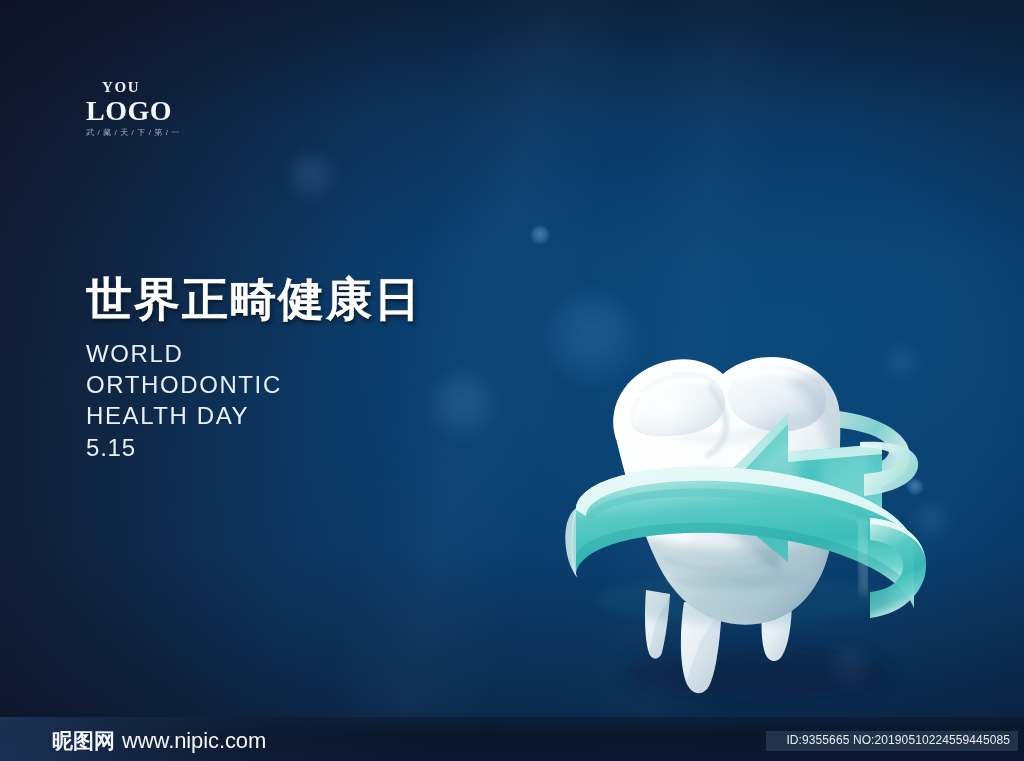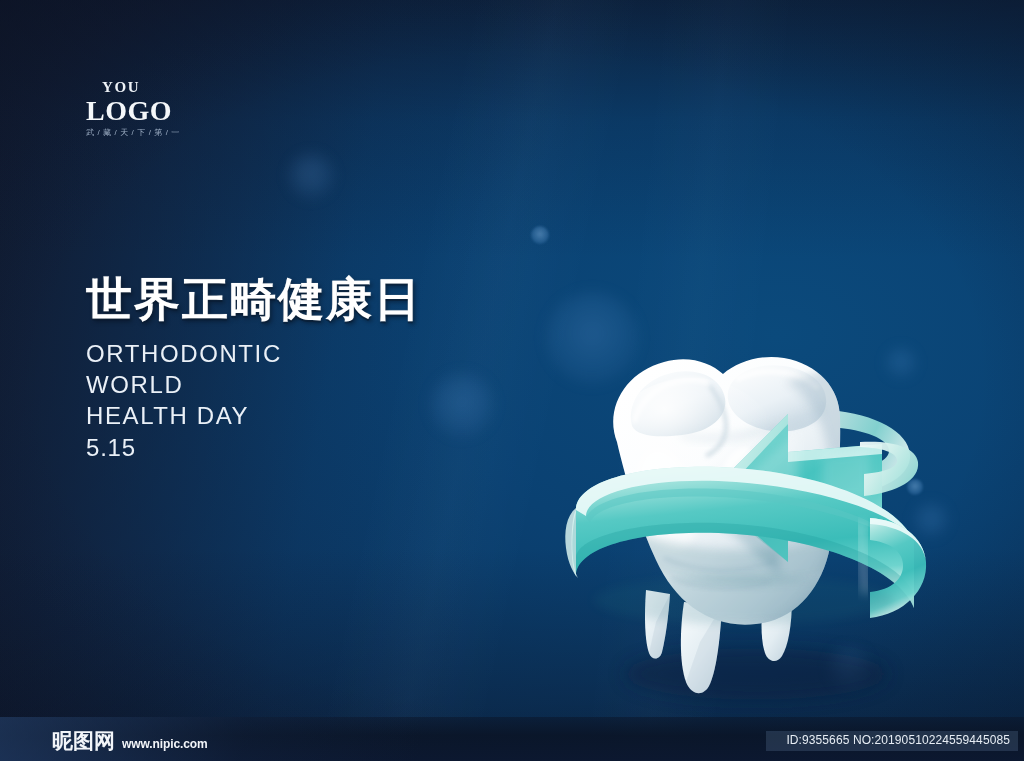--- a/index.html
+++ b/index.html
@@ -136,21 +136,21 @@
     position: absolute; left: 12px; bottom: 9px;
     display: flex; align-items: baseline; gap: 7px; padding-left: 40px;
   }
   .wm-cn {
     font-family: "DejaVu Sans", "Liberation Sans", sans-serif;
     font-weight: 700; font-size: 21px; letter-spacing: 0px;
     color: #f2f5f9; line-height: 1;
   }
   .wm-url {
     font-family: "Liberation Sans", "DejaVu Sans", sans-serif;
-    font-weight: 700; font-size: 12px; letter-spacing: -0.1px;
+    font-weight: 400; font-size: 22px; letter-spacing: -0.1px;
     color: #f2f5f9; line-height: 1;
   }
   #id-badge {
     position: absolute; right: 6px; bottom: 10px;
     padding: 3px 8px 4px 20px;
     background: rgba(120,150,185,0.22);
     font-family: "Liberation Sans", "DejaVu Sans", sans-serif;
     font-size: 12px; letter-spacing: 0.1px;
     color: #e7edf4; line-height: 1.1; white-space: nowrap;
   }
@@ -178,22 +178,22 @@
 
   <div id="logo-block">
     <div class="logo-you">YOU</div>
     <div class="logo-main">LOGO</div>
     <div class="logo-sub">武 / 藏 / 天 / 下 / 第 / 一</div>
   </div>
 
   <div id="headline-block">
     <div class="title-cn">世界正畸健康日</div>
     <div class="title-en">
+      <div>WORLD</div>
       <div>ORTHODONTIC</div>
-      <div>WORLD</div>
       <div>HEALTH DAY</div>
       <div class="date">5.15</div>
     </div>
   </div>
 
   <div id="artwork">
     <svg viewBox="0 0 400 400" xmlns="http://www.w3.org/2000/svg" aria-hidden="true">
       <defs>
 
         <linearGradient id="gEnamel" x1="0.15" y1="0.05" x2="0.85" y2="0.95">

